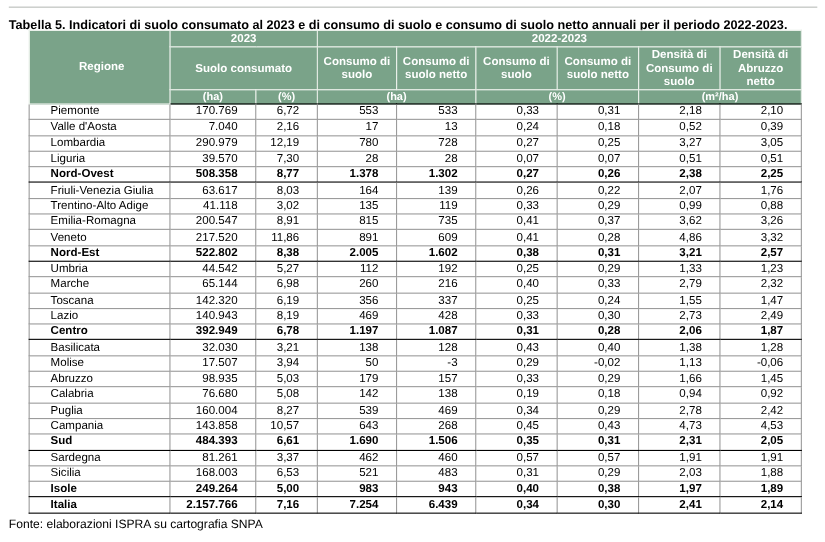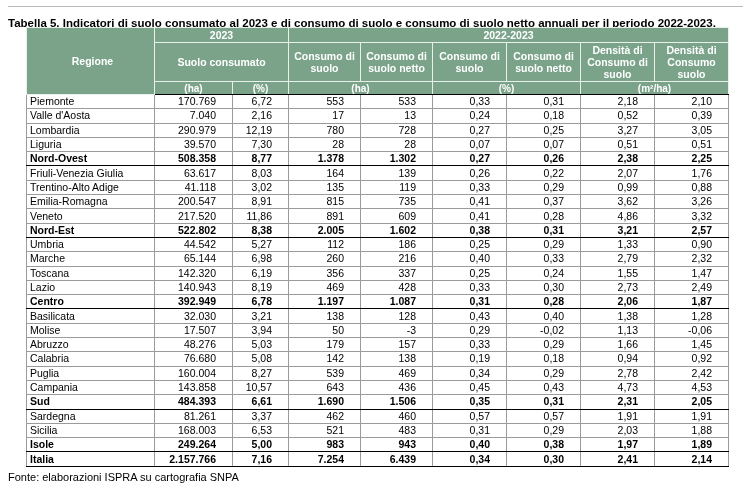--- a/index.html
+++ b/index.html
@@ -29,21 +29,21 @@
   }
   thead th.region-head { text-align:center; padding-left:6px; }
   thead tr.group-row th { height:14px; }
   thead tr.sub-row th { height:38px; line-height:12px; }
   thead tr.unit-row th { height:12px; font-size:10px; border-bottom:1.5px solid #000; }
   tbody td {
     height:13.3px; font-size:10.5px; line-height:13px;
     border:1px solid #9b9b9b; padding:0; vertical-align:middle;
     background:#fff; overflow:hidden; white-space:nowrap;
   }
-  tbody td.region { text-align:left; padding-left:3px; }
+  tbody td.region { text-align:left; padding-left:19px; }
   tbody td.num { text-align:right; padding-right:16px; }
   tbody tr.summary td {
     font-weight:bold;
     border-top:1.5px solid #000; border-bottom:1.5px solid #000;
   }
   .fonte {
     position:absolute; top:471px; left:8px;
     font-size:11px; font-weight:normal;
   }
 </style>
@@ -72,21 +72,21 @@
       <th colspan="2">2023</th>
       <th colspan="6">2022-2023</th>
     </tr>
     <tr class="sub-row">
       <th colspan="2">Suolo consumato</th>
       <th>Consumo di suolo</th>
       <th>Consumo di suolo netto</th>
       <th>Consumo di suolo</th>
       <th>Consumo di suolo netto</th>
       <th>Densità di Consumo di suolo</th>
-      <th>Densità di Consumo suolo</th>
+      <th>Densità di Abruzzo netto</th>
     </tr>
     <tr class="unit-row">
       <th>(ha)</th>
       <th>(%)</th>
       <th colspan="2">(ha)</th>
       <th colspan="2">(%)</th>
       <th colspan="2">(m²/ha)</th>
     </tr>
   </thead>
   <tbody>
@@ -198,25 +198,25 @@
         <td class="num">0,38</td>
         <td class="num">0,31</td>
         <td class="num">3,21</td>
         <td class="num">2,57</td>
       </tr>
       <tr>
         <td class="region">Umbria</td>
         <td class="num">44.542</td>
         <td class="num">5,27</td>
         <td class="num">112</td>
-        <td class="num">186</td>
+        <td class="num">192</td>
         <td class="num">0,25</td>
         <td class="num">0,29</td>
         <td class="num">1,33</td>
-        <td class="num">0,90</td>
+        <td class="num">1,23</td>
       </tr>
       <tr>
         <td class="region">Marche</td>
         <td class="num">65.144</td>
         <td class="num">6,98</td>
         <td class="num">260</td>
         <td class="num">216</td>
         <td class="num">0,40</td>
         <td class="num">0,33</td>
         <td class="num">2,79</td>
@@ -272,21 +272,21 @@
         <td class="num">3,94</td>
         <td class="num">50</td>
         <td class="num">-3</td>
         <td class="num">0,29</td>
         <td class="num">-0,02</td>
         <td class="num">1,13</td>
         <td class="num">-0,06</td>
       </tr>
       <tr>
         <td class="region">Abruzzo</td>
-        <td class="num">48.276</td>
+        <td class="num">98.935</td>
         <td class="num">5,03</td>
         <td class="num">179</td>
         <td class="num">157</td>
         <td class="num">0,33</td>
         <td class="num">0,29</td>
         <td class="num">1,66</td>
         <td class="num">1,45</td>
       </tr>
       <tr>
         <td class="region">Calabria</td>
@@ -308,21 +308,21 @@
         <td class="num">0,34</td>
         <td class="num">0,29</td>
         <td class="num">2,78</td>
         <td class="num">2,42</td>
       </tr>
       <tr>
         <td class="region">Campania</td>
         <td class="num">143.858</td>
         <td class="num">10,57</td>
         <td class="num">643</td>
-        <td class="num">436</td>
+        <td class="num">268</td>
         <td class="num">0,45</td>
         <td class="num">0,43</td>
         <td class="num">4,73</td>
         <td class="num">4,53</td>
       </tr>
       <tr class="summary">
         <td class="region">Sud</td>
         <td class="num">484.393</td>
         <td class="num">6,61</td>
         <td class="num">1.690</td>

